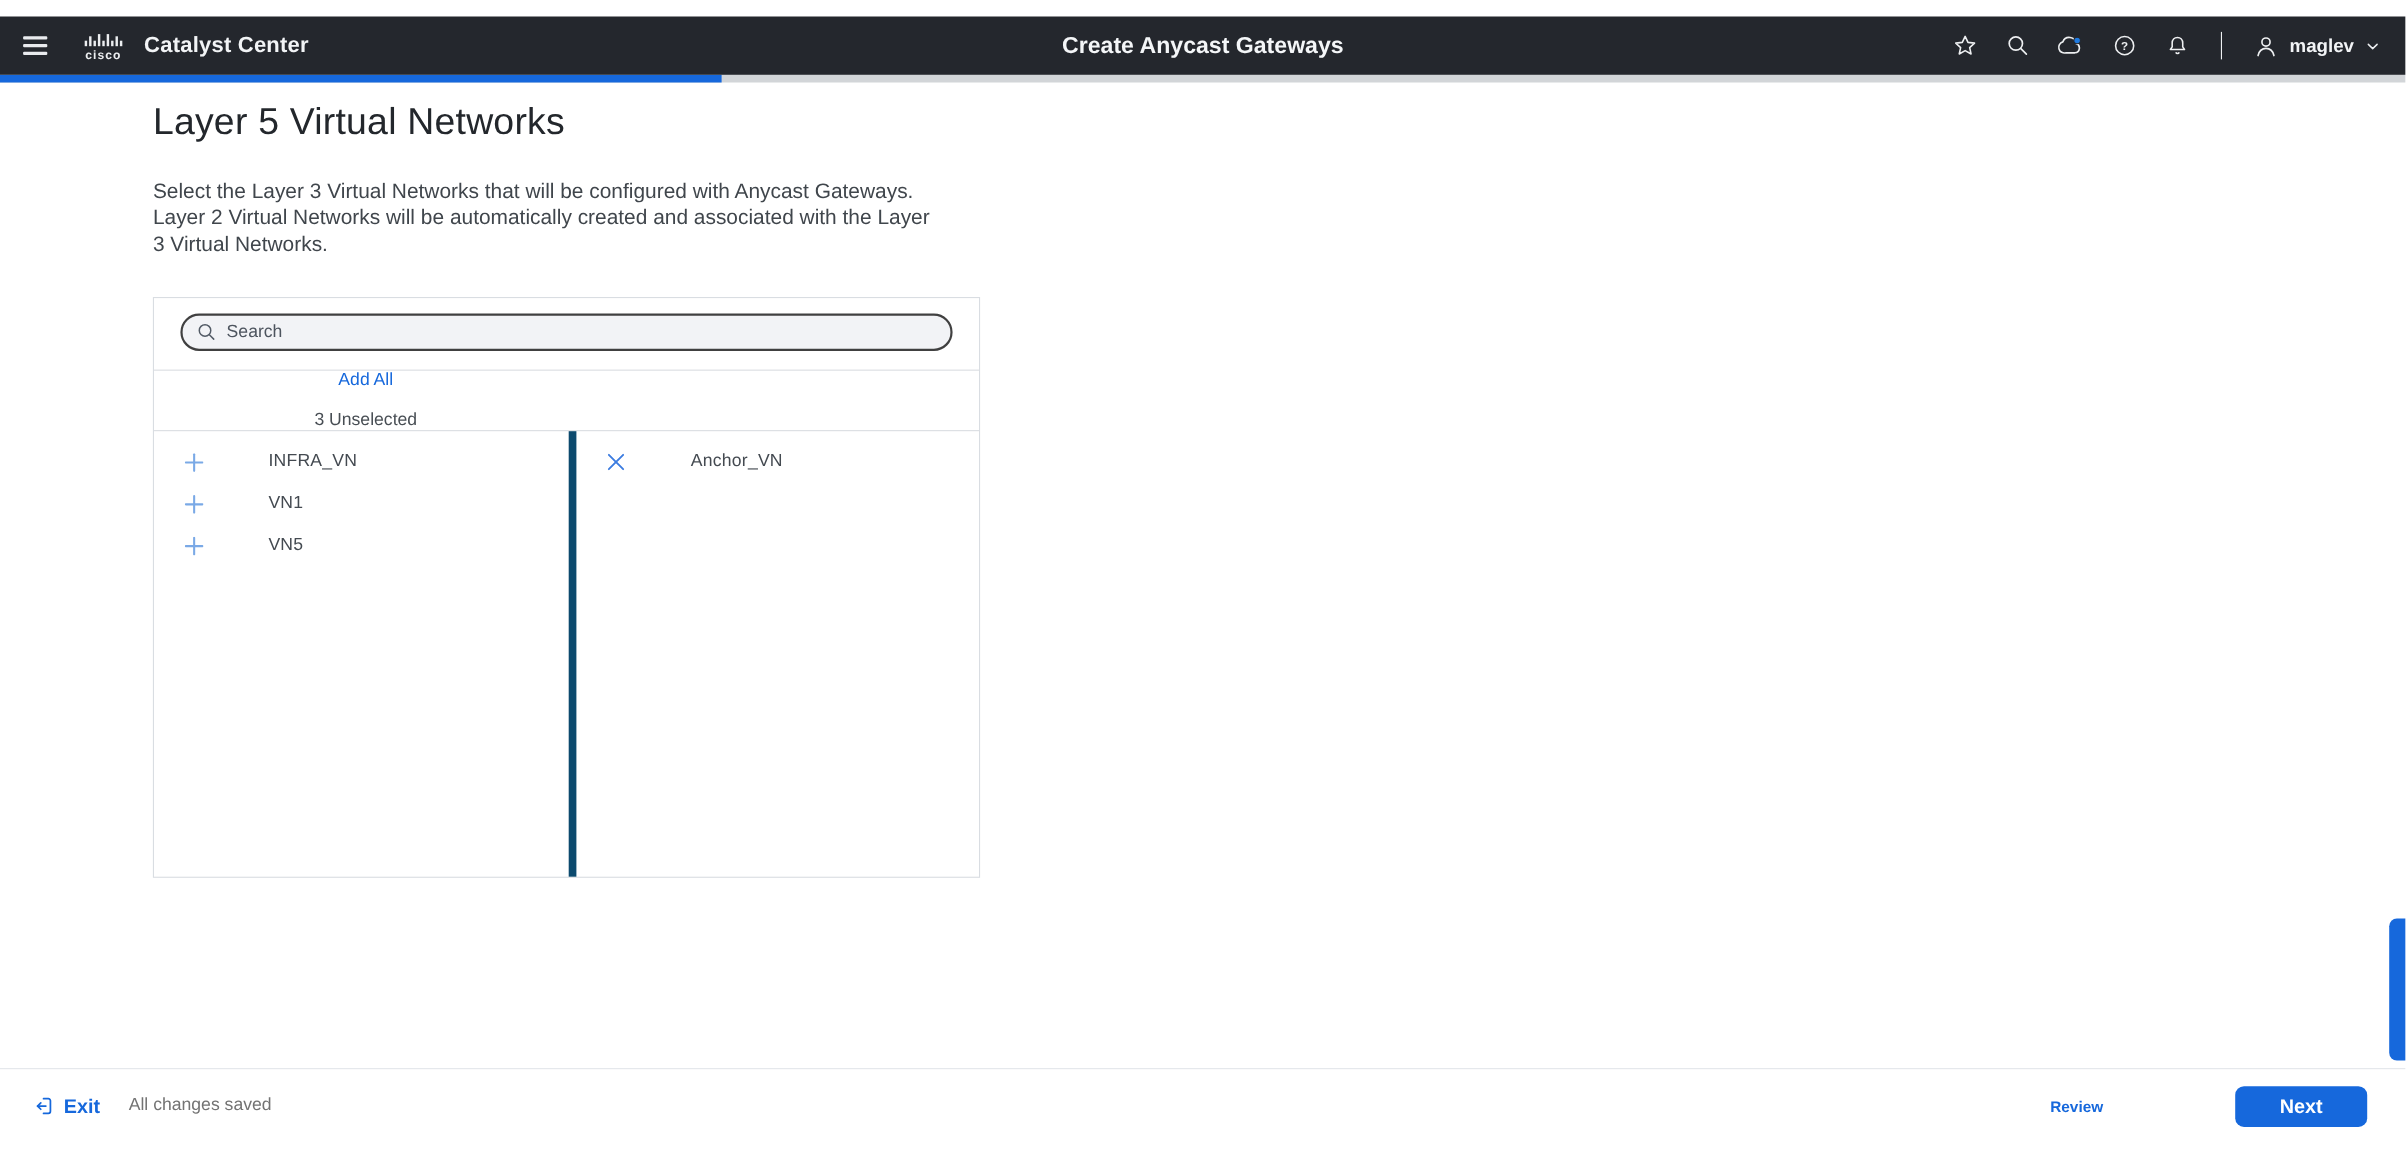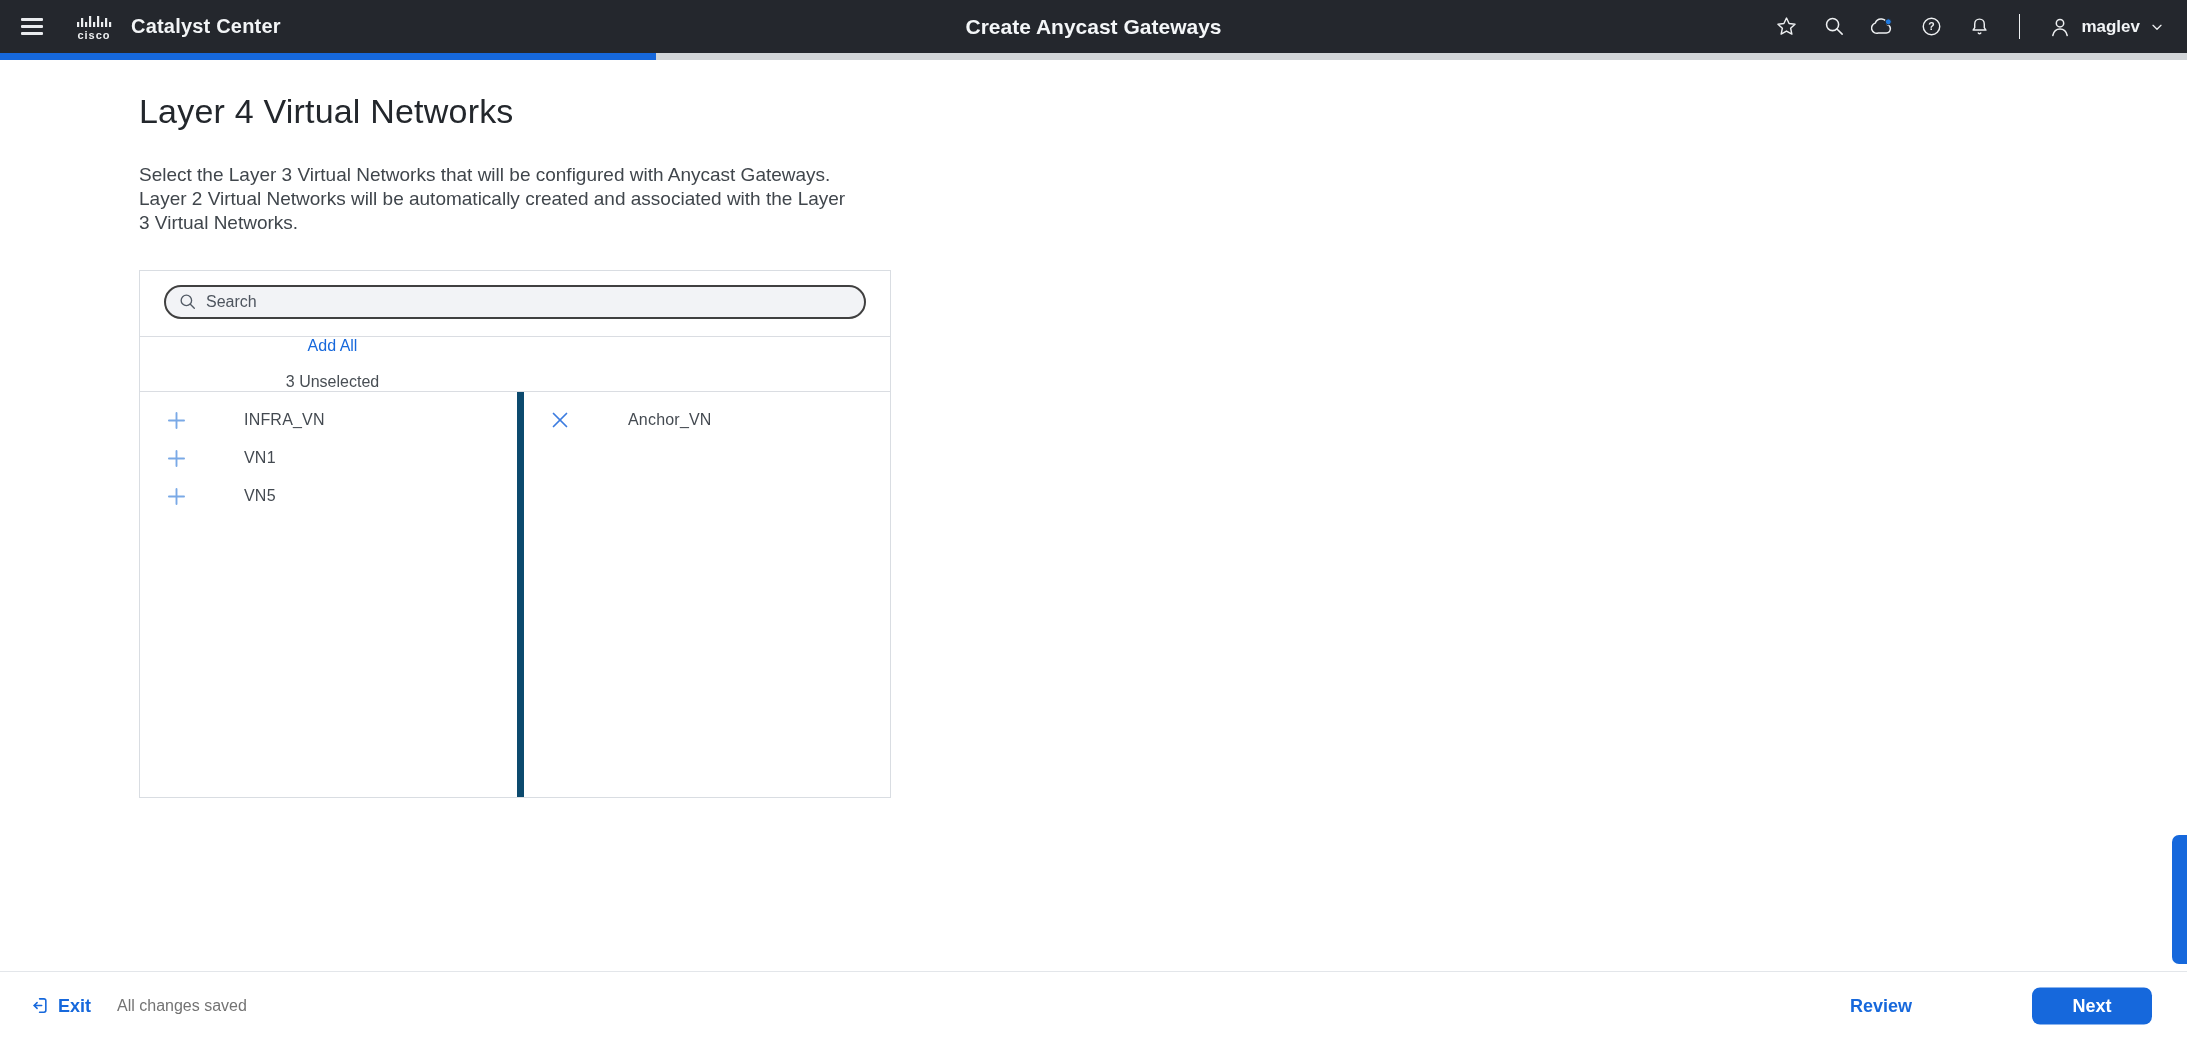--- a/index.html
+++ b/index.html
@@ -1,21 +1,21 @@
 <!DOCTYPE html>
 <html><head>
 <meta charset="utf-8">
 <style>
   * { margin:0; padding:0; box-sizing:border-box; }
   html,body { background:#ffffff; }
   body { font-family:"Liberation Sans", sans-serif; }
   .screen { position:relative; width:2187px; height:1048px; background:#ffffff; overflow:hidden; }
 
   
-  .topbar { position:relative; height:53px; background:#24272d; display:flex; align-items:center; color:#eef0f2; }
+  .topbar { position:relative; height:53px; background:#24272d; display:flex; align-items:center; color:#eef0f2;margin-top:15px; }
   .hamburger { margin-left:21px; width:22px; display:flex; flex-direction:column; gap:4px; cursor:pointer; background:none; border:none; padding:0; }
   .hamburger span { display:block; height:3px; width:22px; background:#e9ebee; border-radius:1px; }
   .cisco-logo { margin-left:31px; display:block; }
   .app-title { margin-left:17px; font-size:20px; font-weight:700; letter-spacing:.2px; color:#f2f4f6; }
   .page-title { position:absolute; left:50%; transform:translateX(-50%); font-size:21px; font-weight:700; color:#f4f6f8; white-space:nowrap; }
   .topbar-right { margin-left:auto; display:flex; align-items:center; gap:25px; padding-right:22px; }
   .icon-btn { background:none; border:none; padding:0; cursor:pointer; display:block; line-height:0; }
   .icon-btn svg { display:block; }
   .tb-divider { width:1px; height:25px; background:#eef0f2; margin:0 3px; }
   .user-menu { display:flex; align-items:center; gap:9px; cursor:pointer; background:none; border:none; color:#f2f4f6; }
@@ -50,21 +50,21 @@
 
   
   .scroll-thumb { position:absolute; right:0; top:835px; width:15px; height:129px; background:#1668dc; border-radius:7px 0 0 7px; cursor:grab; }
 
   
   .footer { position:absolute; left:0; right:0; top:971px; height:68px; background:#fff; border-top:1px solid #e3e6ea; }
   .footer-left { position:absolute; left:30px; top:50%; transform:translateY(-50%); display:flex; align-items:center; }
   .exit-btn { display:flex; align-items:center; gap:8px; color:#1668dc; font-weight:700; font-size:18px; background:none; border:none; cursor:pointer; font-family:inherit; }
   .autosave { margin-left:26px; font-size:16px; color:#737373; }
   .footer-right { position:absolute; right:35px; top:50%; transform:translateY(-50%); display:flex; align-items:center; gap:120px; }
-  .review-link { color:#1668dc; font-weight:700; font-size:18px; background:none; border:none; cursor:pointer; font-family:inherit; }
+  .review-link { color:#1668dc; font-weight:700; font-size:14px; background:none; border:none; cursor:pointer; font-family:inherit; }
   .next-btn { width:120px; height:37px; background:#1668dc; color:#fff; border:none; border-radius:8px; font-weight:700; font-size:18px; cursor:pointer; font-family:inherit; }
 </style>
 </head>
 <body>
 
 <div class="screen">
 
   <header class="topbar">
     <button class="hamburger" aria-label="menu">
       <span></span>
@@ -134,21 +134,21 @@
           <path d="M6 9.5l6 5.8 6-5.8"></path>
         </svg>
       </button>
     </div>
   </header>
 
   <div class="progress">
     <div class="progress-fill" style="width: 30%;"></div>
   </div>
 
-  <h1 class="page-heading">Layer 4 Virtual Networks</h1>
+  <h1 class="page-heading">Layer 5 Virtual Networks</h1>
 
   <div class="page-desc">
     <div>Select the Layer 3 Virtual Networks that will be configured with Anycast Gateways.</div>
     <div>Layer 2 Virtual Networks will be automatically created and associated with the Layer</div>
     <div>3 Virtual Networks.</div>
   </div>
 
   <div class="panel">
     <div class="search-row">
       <div class="search-box">

